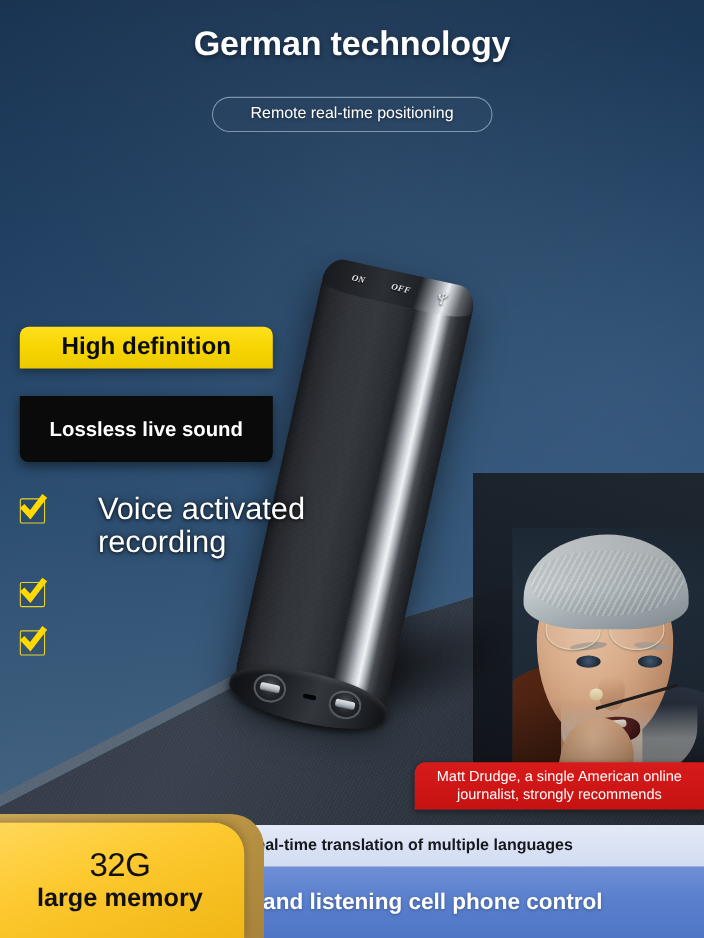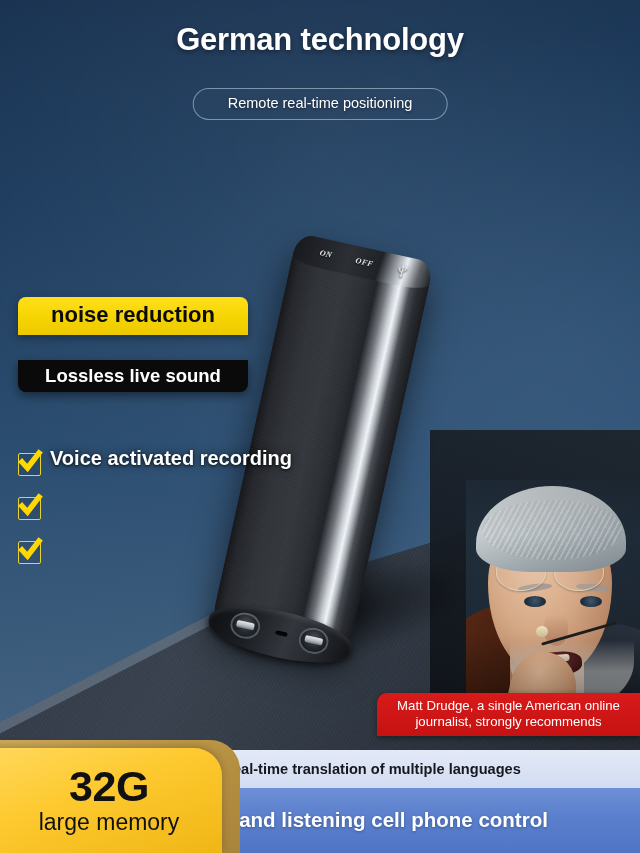--- a/index.html
+++ b/index.html
@@ -448,21 +448,21 @@
     font-size: 22px;
     font-weight: bold;
     line-height: 1.08;
     box-shadow: 0 3px 8px rgba(0,0,0,0.35);
   }
   .badge-black {
     position: absolute;
     left: 18px;
     top: 360px;
     width: 230px;
-    height: 32px;
+    height: 60px;
     box-sizing: border-box;
     background: #0a0a0a;
     border-radius: 0 0 8px 8px;
     display: flex;
     align-items: center;
     justify-content: center;
     color: #ffffff;
     font-size: 18.5px;
     font-weight: bold;
     box-shadow: 0 4px 10px rgba(0,0,0,0.45);
@@ -488,24 +488,25 @@
     margin-top: 5px;
     border: 1.6px solid #e8d22e;
     border-radius: 2px;
     position: relative;
     background: rgba(0,0,0,0.05);
   }
   .check-box svg { position: absolute; left: -4px; top: -7px; width: 30px; height: 30px; }
   .check-box svg path { fill: none; stroke: #ffd900; stroke-width: 5.5; stroke-linecap: square; }
   .feature-text {
     color: #ffffff;
-    font-size: 20px;
-    font-weight: bold;
+    font-size: 28px;
+    font-weight: normal;
     line-height: 1.08;
     text-shadow: 0 1px 3px rgba(0,0,0,0.75), 0 0 8px rgba(0,0,0,0.5);
+    margin-left: 39px;
   }
 
   
   .red-banner {
     position: absolute;
     left: 377px;
     top: 693px;
     width: 263px;
     padding: 5px 7px 6px;
     box-sizing: border-box;
@@ -578,29 +579,29 @@
     box-shadow: 0 -2px 8px rgba(0,0,0,0.22);
     display: flex;
     flex-direction: column;
     align-items: center;
     justify-content: center;
     padding-left: 26px;
     box-sizing: border-box;
   }
   .mem-num {
     color: #111111;
-    font-size: 43px;
-    font-weight: bold;
+    font-size: 30px;
+    font-weight: normal;
     line-height: 1;
     letter-spacing: -0.5px;
   }
   .mem-label {
     color: #111111;
     font-size: 23px;
-    font-weight: normal;
+    font-weight: bold;
     line-height: 1.1;
     margin-top: 2px;
   }
 </style>
 </head>
 <body>
 
 <div id="poster">
 
   <div class="bg-vignette"></div>
@@ -661,21 +662,21 @@
     <div class="m-hand"></div>
     <div class="photo-shade"></div>
   </div>
 
   <div class="headline">German technology</div>
 
   <div class="pill">Remote real-time positioning</div>
 
 
   <div class="badge-yellow">
-    <div>noise reduction</div>
+    <div>High definition</div>
   </div>
   <div class="badge-black">
     <span>Lossless live sound</span>
   </div>
 
   <div class="features">
 
     <div class="feature">
       <span class="check-box">
         <svg viewBox="0 0 30 30">

